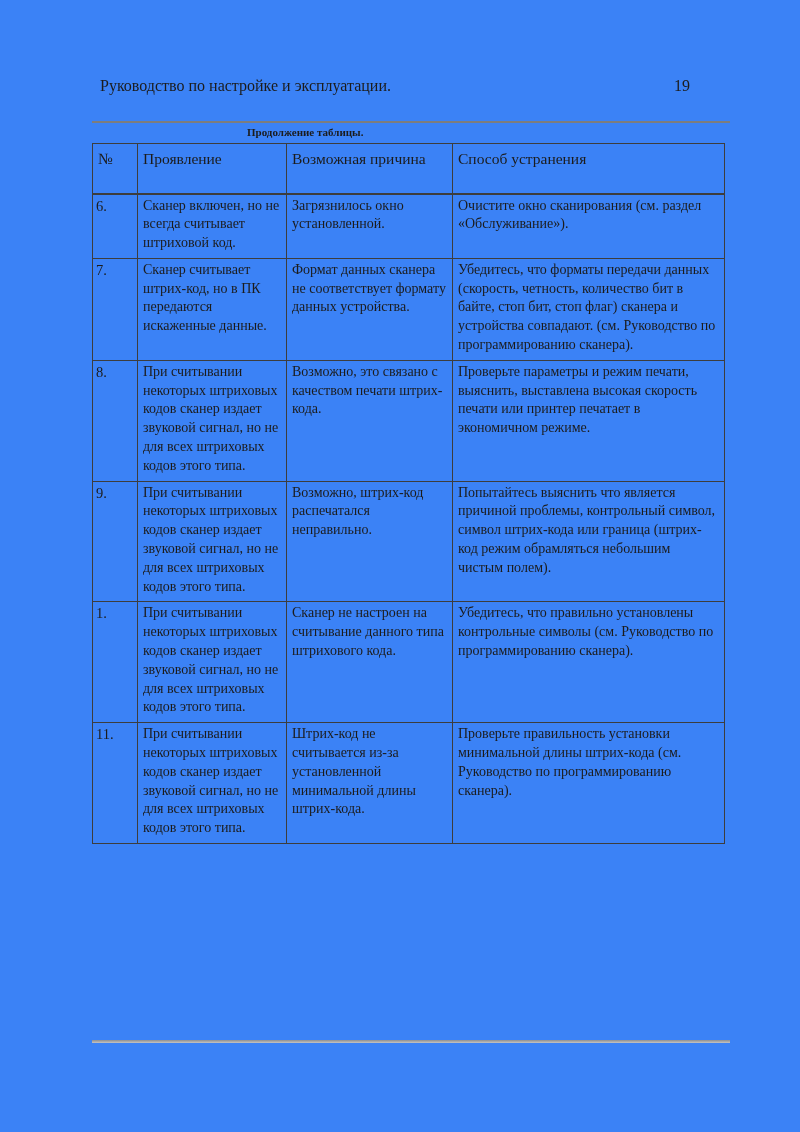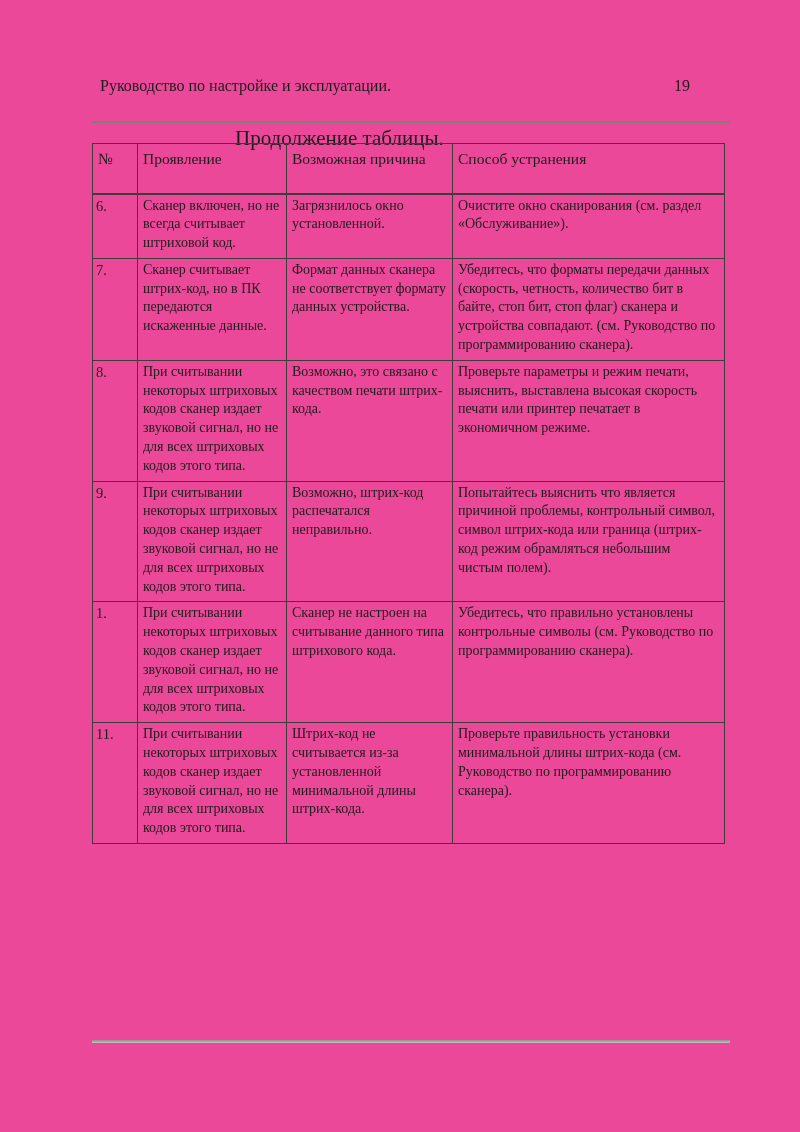--- a/index.html
+++ b/index.html
@@ -4,21 +4,21 @@
 <style>
   html, body {
     margin: 0;
     padding: 0;
     background: #ffffff;
   }
   .page {
     position: relative;
     width: 800px;
     height: 1132px;
-    background: #ec4899;
+    background: #3b82f6;
     font-family: "Liberation Serif", "DejaVu Serif", serif;
     color: #1c1c1c;
     overflow: hidden;
   }
   .header-title {
     position: absolute;
     top: 77px;
     left: 100px;
     font-size: 16px;
     line-height: 18px;
@@ -44,23 +44,23 @@
     position: absolute;
     top: 121px;
     left: 92px;
     width: 638px;
     height: 2px;
     background: #7d7d7d;
   }
   .table-caption {
     position: absolute;
     top: 126px;
-    left: 235px;
-    font-size: 21px;
-    font-weight: normal;
+    left: 247px;
+    font-size: 11px;
+    font-weight: bold;
     white-space: nowrap;
   }
   table.trouble-table {
     position: absolute;
     top: 143px;
     left: 92px;
     width: 632px;
     border-collapse: collapse;
     table-layout: fixed;
   }

